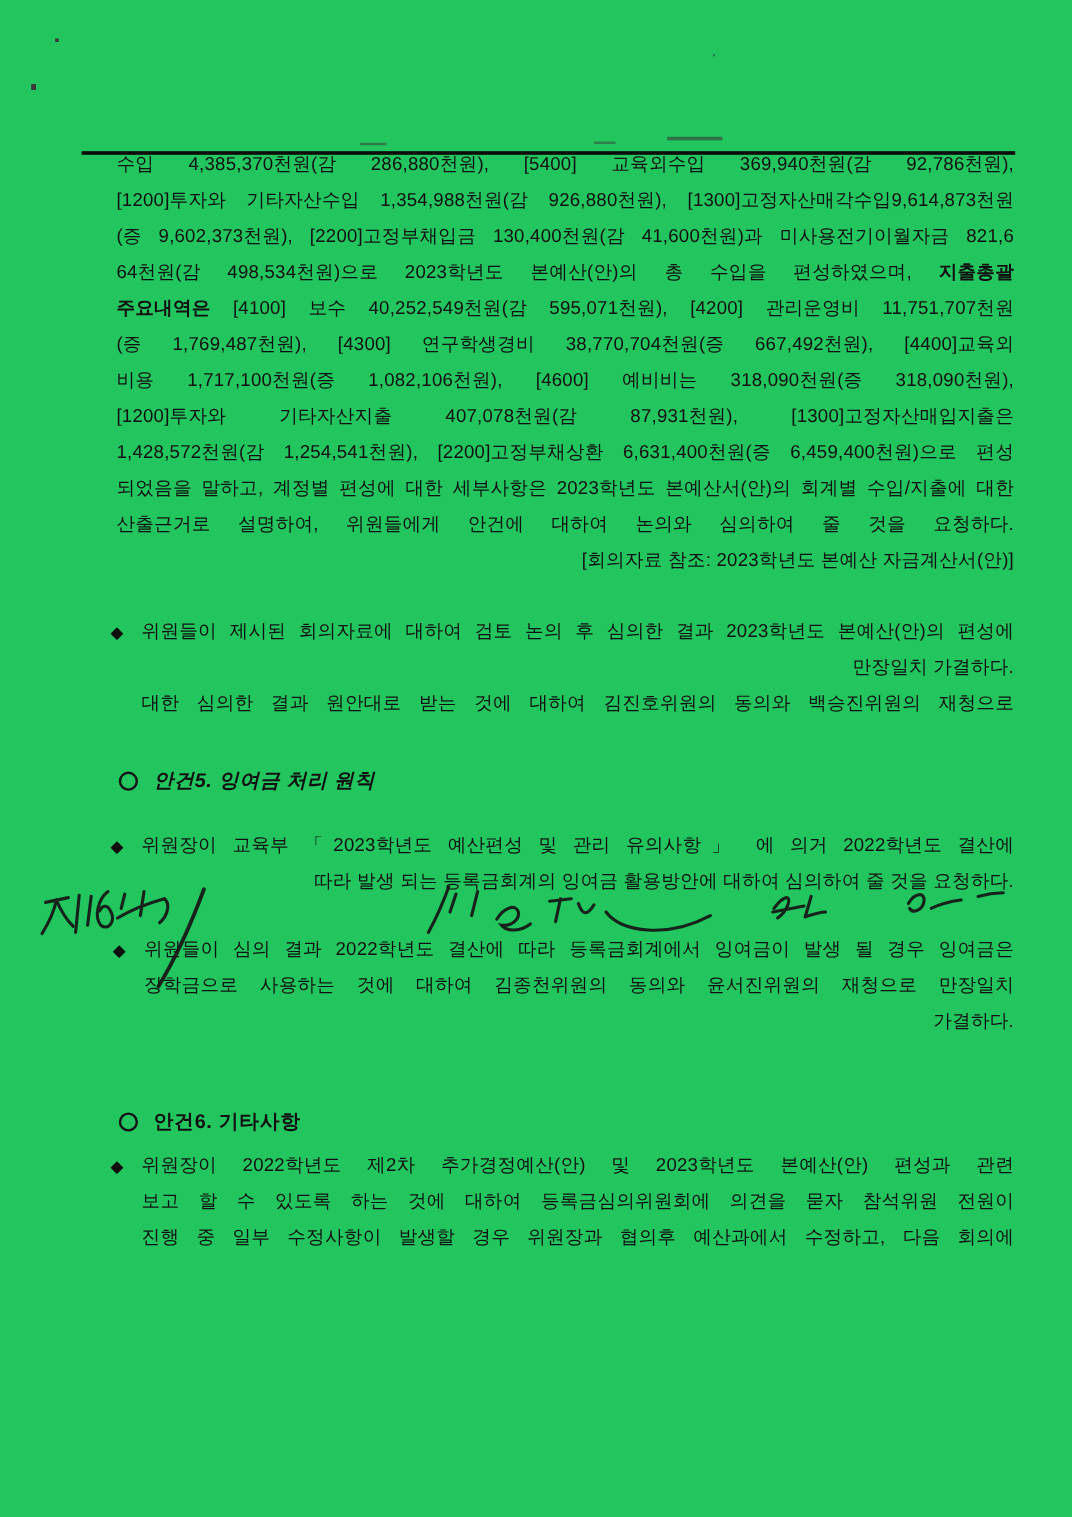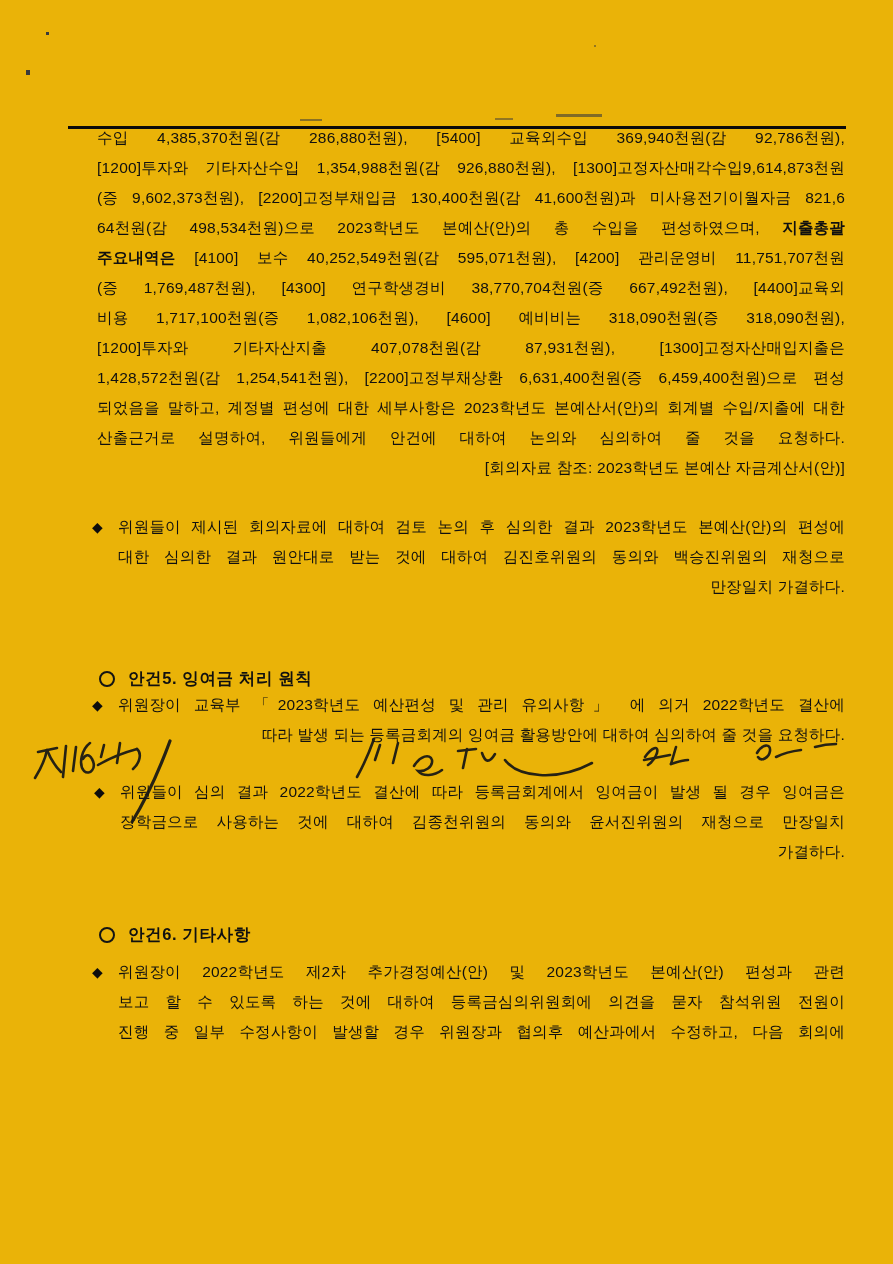--- a/index.html
+++ b/index.html
@@ -1,40 +1,40 @@
 <!DOCTYPE html>
 <html><head>
 <meta charset="utf-8">
 <style>
   html,body{margin:0;padding:0;background:#e8e8e8;}
   .page{
     position:relative;
     width:893px;height:1264px;
-    background:#eab308;
+    background:#22c55e;
     overflow:hidden;
     font-family:"Liberation Sans","DejaVu Sans",sans-serif;
     color:#101010;
   }
   .top-rule{
     position:absolute;left:68px;top:126px;width:778px;height:3px;
     background:#0b0b0b;
   }
   .block{position:absolute;}
   .line{
     height:30px;line-height:30px;
     font-size:15.5px;letter-spacing:0.2px;
     white-space:nowrap;overflow:hidden;
   }
   .fit-justify{text-align:justify;text-align-last:justify;white-space:normal;height:30px;}
   .fit-left{text-align:right;}
   .seg-b{font-weight:700;}
   
   .pos-agenda4-budget-paragraph{left:97px;top:123px;width:748px;}
   .pos-agenda4-resolution{left:118px;top:512px;width:727px;}
-  .pos-agenda5-heading{left:99px;top:664px;}
+  .pos-agenda5-heading{left:99px;top:636px;font-style:italic;}
   .pos-agenda5-request{left:118px;top:690px;width:727px;}
   .pos-agenda5-resolution{left:120px;top:777px;width:725px;}
   .pos-agenda6-heading{left:99px;top:900px;margin-top:20px;}
   .pos-agenda6-resolution{left:118px;top:957px;width:727px;}
   .kind-bullet .marker{
     position:absolute;left:-26px;top:0;height:30px;line-height:30px;
     font-size:14px;color:#0d0d0d;
   }
   .kind-section{display:flex;align-items:center;height:30px;}
   .kind-section .circle{
@@ -73,22 +73,22 @@
         <div class="line fit-justify"><span>비용 1,717,100천원(증 1,082,106천원), [4600] 예비비는 318,090천원(증 318,090천원),</span></div>
         <div class="line fit-justify"><span>[1200]투자와 기타자산지출 407,078천원(감 87,931천원), [1300]고정자산매입지출은</span></div>
         <div class="line fit-justify"><span>1,428,572천원(감 1,254,541천원), [2200]고정부채상환 6,631,400천원(증 6,459,400천원)으로 편성</span></div>
         <div class="line fit-justify"><span>되었음을 말하고, 계정별 편성에 대한 세부사항은 2023학년도 본예산서(안)의 회계별 수입/지출에 대한</span></div>
         <div class="line fit-justify"><span>산출근거로 설명하여, 위원들에게 안건에 대하여 논의와 심의하여 줄 것을 요청하다.</span></div>
         <div class="line fit-left"><span>[회의자료 참조: 2023학년도 본예산 자금계산서(안)]</span></div>
       </div>
       <div class="block kind-bullet pos-agenda4-resolution">
         <span class="marker">◆</span>
         <div class="line fit-justify"><span>위원들이 제시된 회의자료에 대하여 검토 논의 후 심의한 결과 2023학년도 본예산(안)의 편성에</span></div>
+        <div class="line fit-left"><span>만장일치 가결하다.</span></div>
         <div class="line fit-justify"><span>대한 심의한 결과 원안대로 받는 것에 대하여 김진호위원의 동의와 백승진위원의 재청으로</span></div>
-        <div class="line fit-left"><span>만장일치 가결하다.</span></div>
       </div>
       <div class="block kind-section pos-agenda5-heading">
         <span class="circle"></span>
         <span class="sec-title">안건5. 잉여금 처리 원칙</span>
       </div>
       <div class="block kind-bullet pos-agenda5-request">
         <span class="marker">◆</span>
         <div class="line fit-justify"><span>위원장이 교육부 「2023학년도 예산편성 및 관리 유의사항」 에 의거 2022학년도 결산에</span></div>
         <div class="line fit-left"><span>따라 발생 되는 등록금회계의 잉여금 활용방안에 대하여 심의하여 줄 것을 요청하다.</span></div>
       </div>

